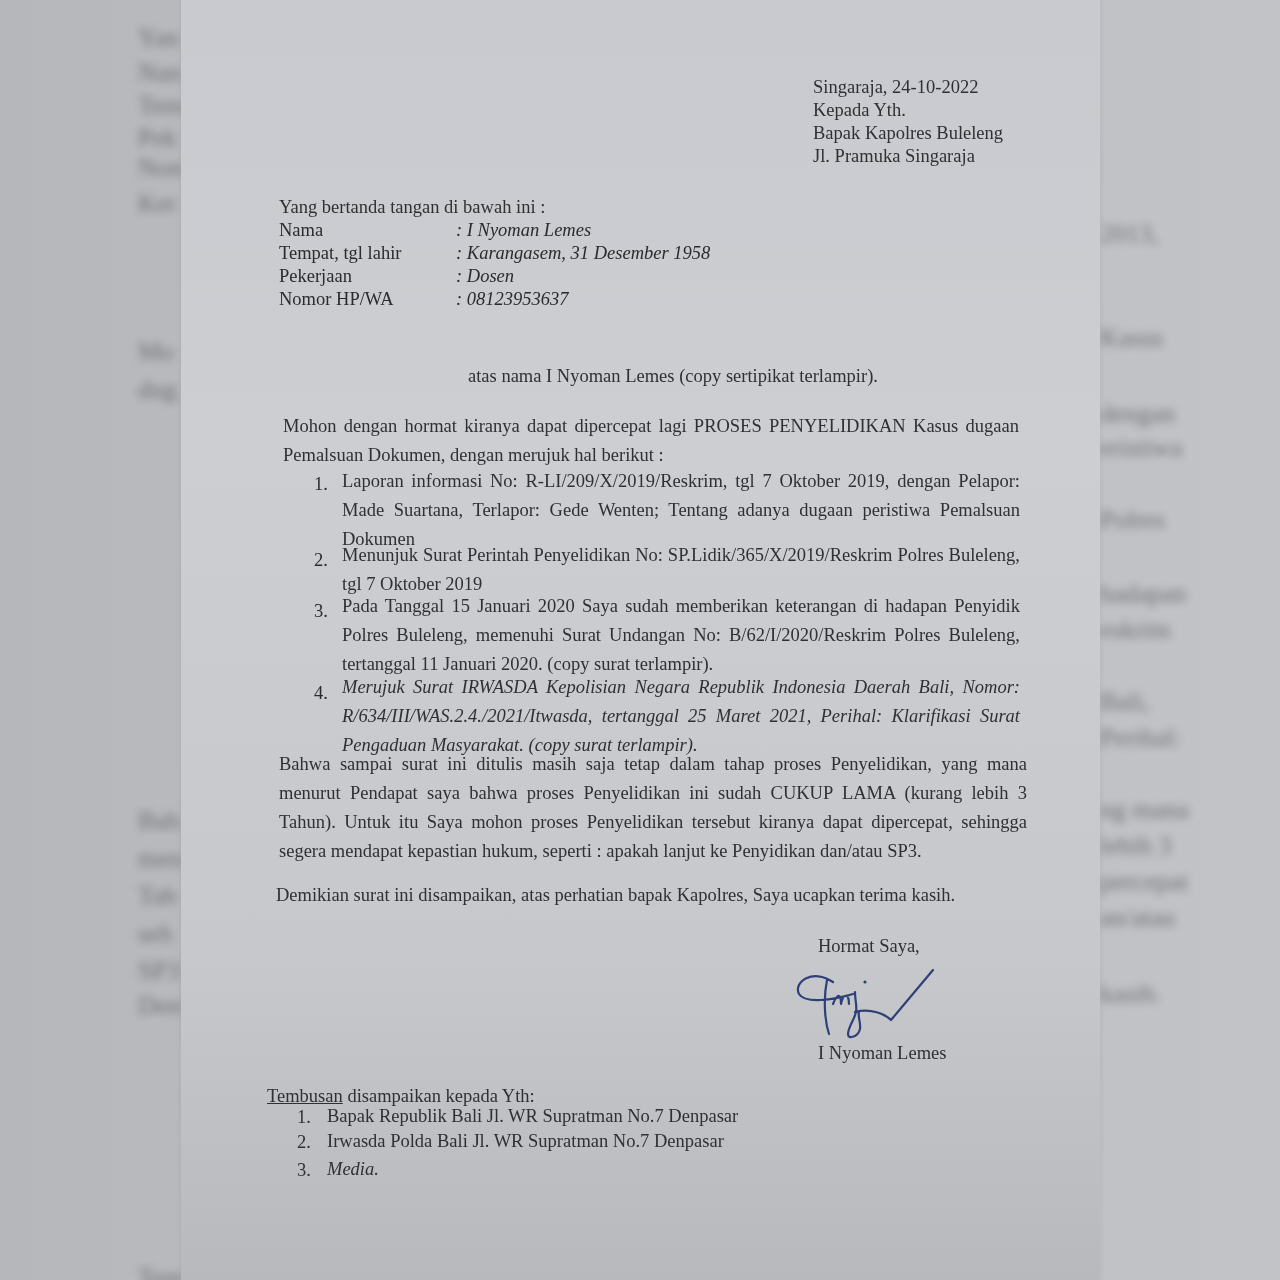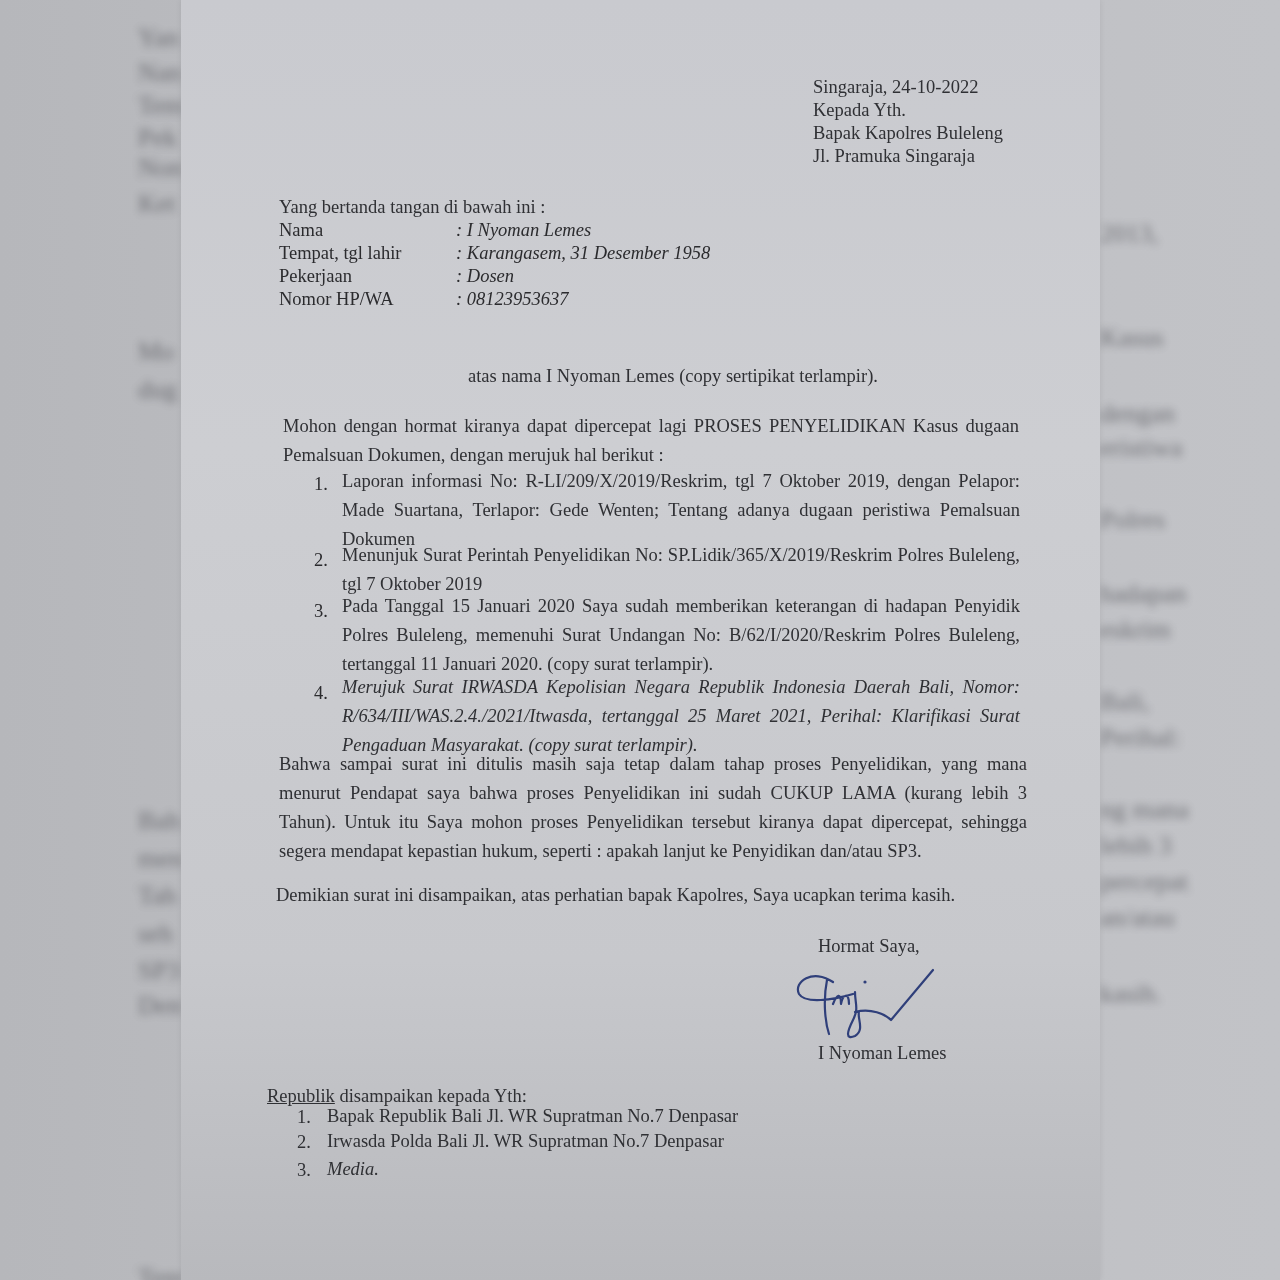--- a/index.html
+++ b/index.html
@@ -146,21 +146,21 @@
 
   <div class="t" style="left:95px; top:884px;text-align:center;">Demikian surat ini disampaikan, atas perhatian bapak Kapolres, Saya ucapkan terima kasih.</div>
 
   <div class="t" style="left:637px; top:935px;">Hormat Saya,</div>
   <svg class="sig-svg" width="160" height="90" viewBox="0 0 160 90">
     <path d="M40 22 C20 8 0 22 6 34 C12 44 40 40 60 34 M34 20 C30 40 32 62 36 74 M40 44 C44 34 48 32 48 44 C50 34 56 32 56 44 M62 32 C62 44 66 48 60 60 C54 72 52 80 62 76 C72 70 64 58 66 52 M62 52 C78 48 92 54 98 60 L140 10" fill="none" stroke="#2f3f7a" stroke-width="2.2" stroke-linecap="round" stroke-linejoin="round"></path>
     <circle cx="72" cy="22" r="1.6" fill="#2f3f7a"></circle>
   </svg>
   <div class="t" style="left:637px; top:1042px;">I Nyoman Lemes</div>
 
-  <div class="t" style="left:86px; top:1085px;"><span class="underline">Republik</span><span> disampaikan kepada Yth:</span></div>
+  <div class="t" style="left:86px; top:1085px;"><span class="underline">Tembusan</span><span> disampaikan kepada Yth:</span></div>
 
   <div class="t" style="left:116px; top:1106px;">1.</div>
   <div class="t" style="left:146px; top:1105px;">Bapak Republik Bali Jl. WR Supratman No.7 Denpasar</div>
 
   <div class="t" style="left:116px; top:1131px;">2.</div>
   <div class="t" style="left:146px; top:1130px;">Irwasda Polda Bali Jl. WR Supratman No.7 Denpasar</div>
 
   <div class="t" style="left:116px; top:1159px;">3.</div>
   <div class="t" style="left:146px; top:1158px;font-style:italic;">Media.</div>
 </div>

